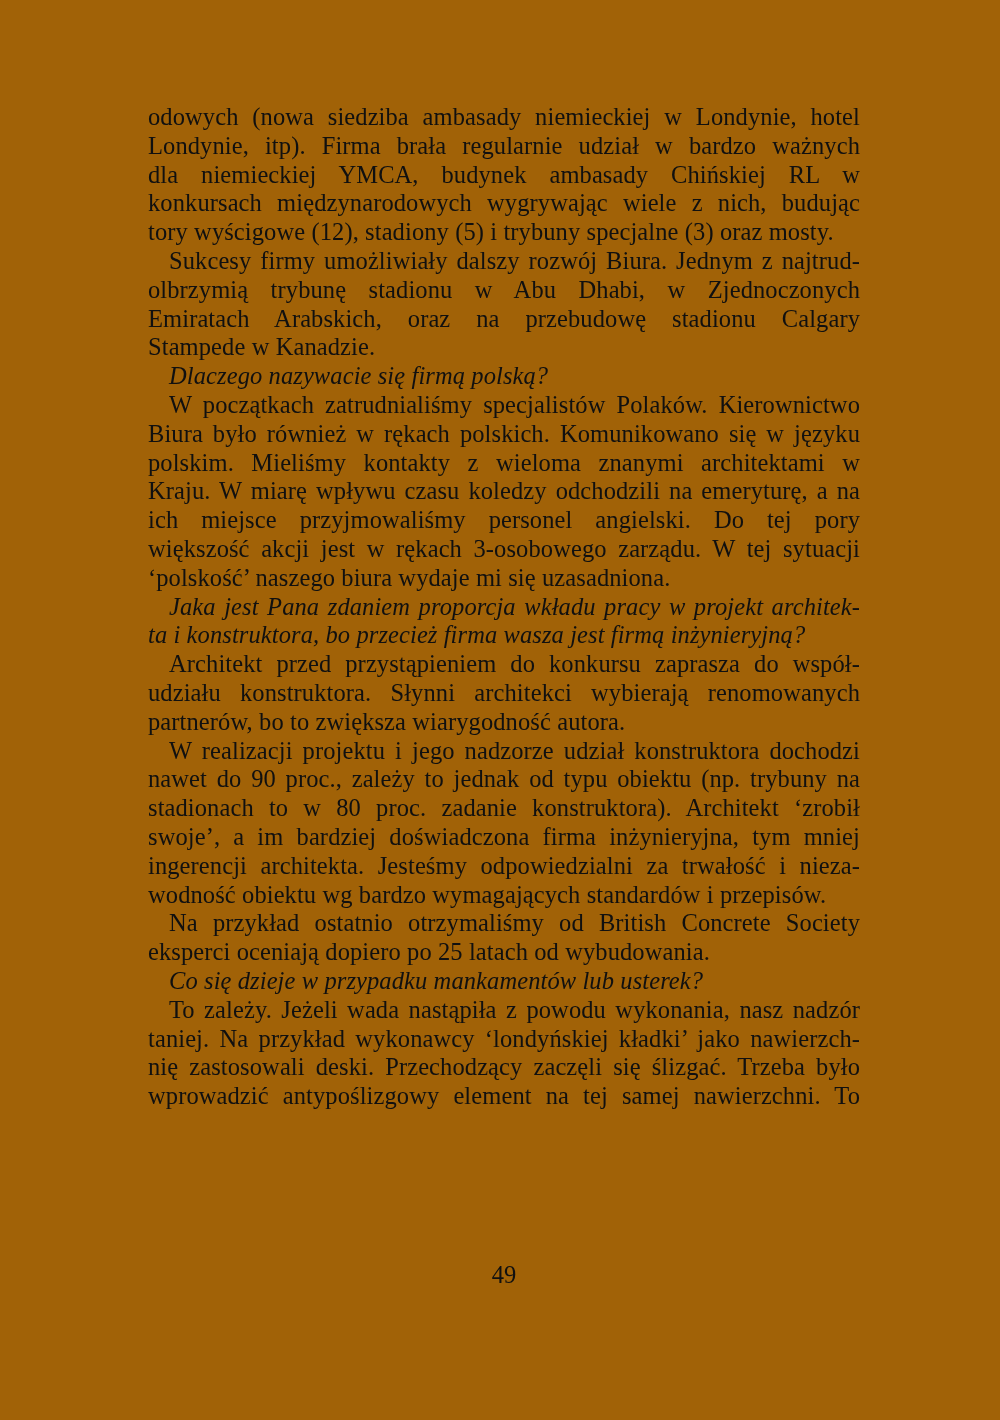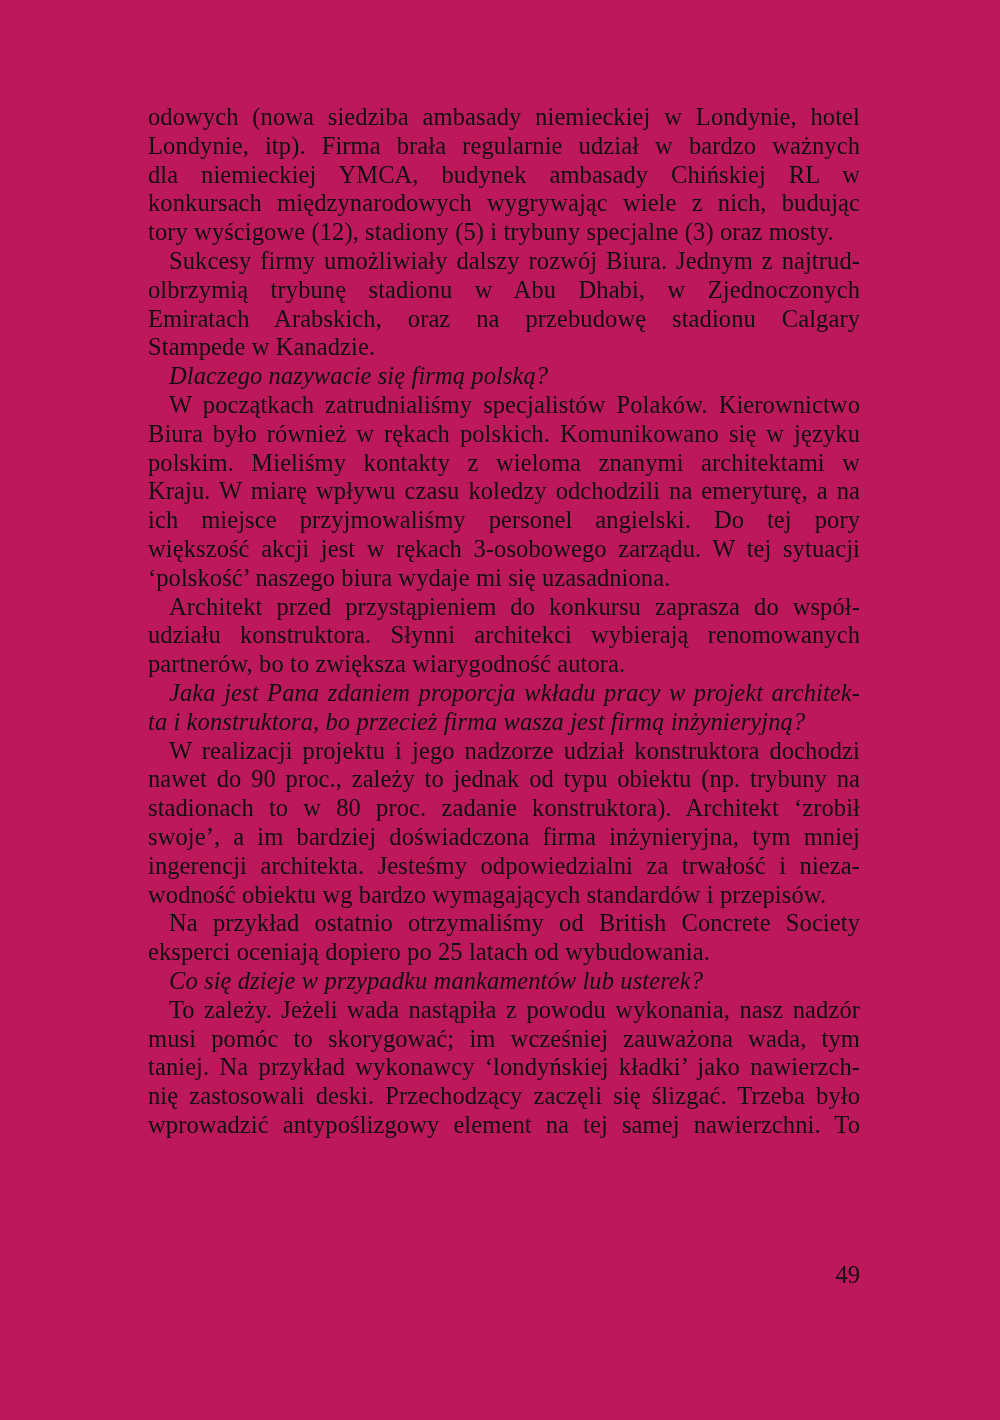--- a/index.html
+++ b/index.html
@@ -4,21 +4,21 @@
 <style>
   html, body {
     margin: 0;
     padding: 0;
     background: #ffffff;
   }
   .page {
     position: relative;
     width: 1000px;
     height: 1420px;
-    background: #be185d;
+    background: #a16207;
     font-family: "Liberation Serif", serif;
     color: #101010;
     overflow: hidden;
   }
   .text-block {
     position: absolute;
     left: 148px;
     top: 103px;
     width: 712px;
     font-size: 24.5px;
@@ -37,21 +37,21 @@
     text-indent: 21px;
   }
   .italic {
     font-style: italic;
   }
   .page-number {
     position: absolute;
     left: 148px;
     top: 1261px;
     width: 712px;
-    text-align: right;
+    text-align: center;
     font-size: 24.5px;
     line-height: 28.8px;
   }
 </style>
 </head>
 <body>
 
 <div class="page">
   <div class="text-block">
       <div class="paragraph">
@@ -73,45 +73,44 @@
       <div class="paragraph">
         <div class="line indent">W początkach zatrudnialiśmy specjalistów Polaków. Kierownictwo</div>
         <div class="line">Biura było również w rękach polskich. Komunikowano się w języku</div>
         <div class="line">polskim. Mieliśmy kontakty z wieloma znanymi architektami w</div>
         <div class="line">Kraju. W miarę wpływu czasu koledzy odchodzili na emeryturę, a na</div>
         <div class="line">ich miejsce przyjmowaliśmy personel angielski. Do tej pory</div>
         <div class="line">większość akcji jest w rękach 3-osobowego zarządu. W tej sytuacji</div>
         <div class="line last">‘polskość’ naszego biura wydaje mi się uzasadniona.</div>
       </div>
       <div class="paragraph">
+        <div class="line indent italic">Jaka jest Pana zdaniem proporcja wkładu pracy w projekt architek-</div>
+        <div class="line last italic">ta i konstruktora, bo przecież firma wasza jest firmą inżynieryjną?</div>
+      </div>
+      <div class="paragraph">
         <div class="line indent">Architekt przed przystąpieniem do konkursu zaprasza  do współ-</div>
         <div class="line">udziału konstruktora. Słynni architekci wybierają renomowanych</div>
         <div class="line last">partnerów, bo to zwiększa wiarygodność autora.</div>
-      </div>
-      <div class="paragraph">
-        <div class="line indent italic">Jaka jest Pana zdaniem proporcja wkładu pracy w projekt architek-</div>
-        <div class="line last italic">ta i konstruktora, bo przecież firma wasza jest firmą inżynieryjną?</div>
       </div>
       <div class="paragraph">
         <div class="line indent">W realizacji projektu i jego nadzorze udział konstruktora dochodzi</div>
         <div class="line">nawet do 90 proc., zależy to jednak od typu obiektu (np. trybuny na</div>
         <div class="line">stadionach to w 80 proc. zadanie konstruktora). Architekt ‘zrobił</div>
         <div class="line">swoje’, a im bardziej doświadczona firma inżynieryjna, tym mniej</div>
         <div class="line">ingerencji architekta. Jesteśmy odpowiedzialni za trwałość i nieza-</div>
         <div class="line last">wodność obiektu wg bardzo wymagających standardów i przepisów.</div>
       </div>
       <div class="paragraph">
         <div class="line indent">Na przykład ostatnio otrzymaliśmy od British Concrete Society</div>
         <div class="line last">eksperci oceniają dopiero po 25 latach od wybudowania.</div>
       </div>
       <div class="paragraph">
         <div class="line last indent italic">Co się dzieje w przypadku mankamentów lub usterek?</div>
       </div>
       <div class="paragraph">
         <div class="line indent">To zależy. Jeżeli wada nastąpiła z powodu wykonania, nasz nadzór</div>
-        <div class="line">musi pomóc to skorygować; im wcześniej zauważona wada, tym</div>
         <div class="line">taniej. Na przykład wykonawcy ‘londyńskiej kładki’ jako nawierzch-</div>
         <div class="line">nię zastosowali deski. Przechodzący zaczęli się ślizgać. Trzeba było</div>
         <div class="line">wprowadzić antypoślizgowy element na tej samej nawierzchni. To</div>
       </div>
     </div>
   <div class="page-number">49</div>
 </div>
 
 </body></html>

